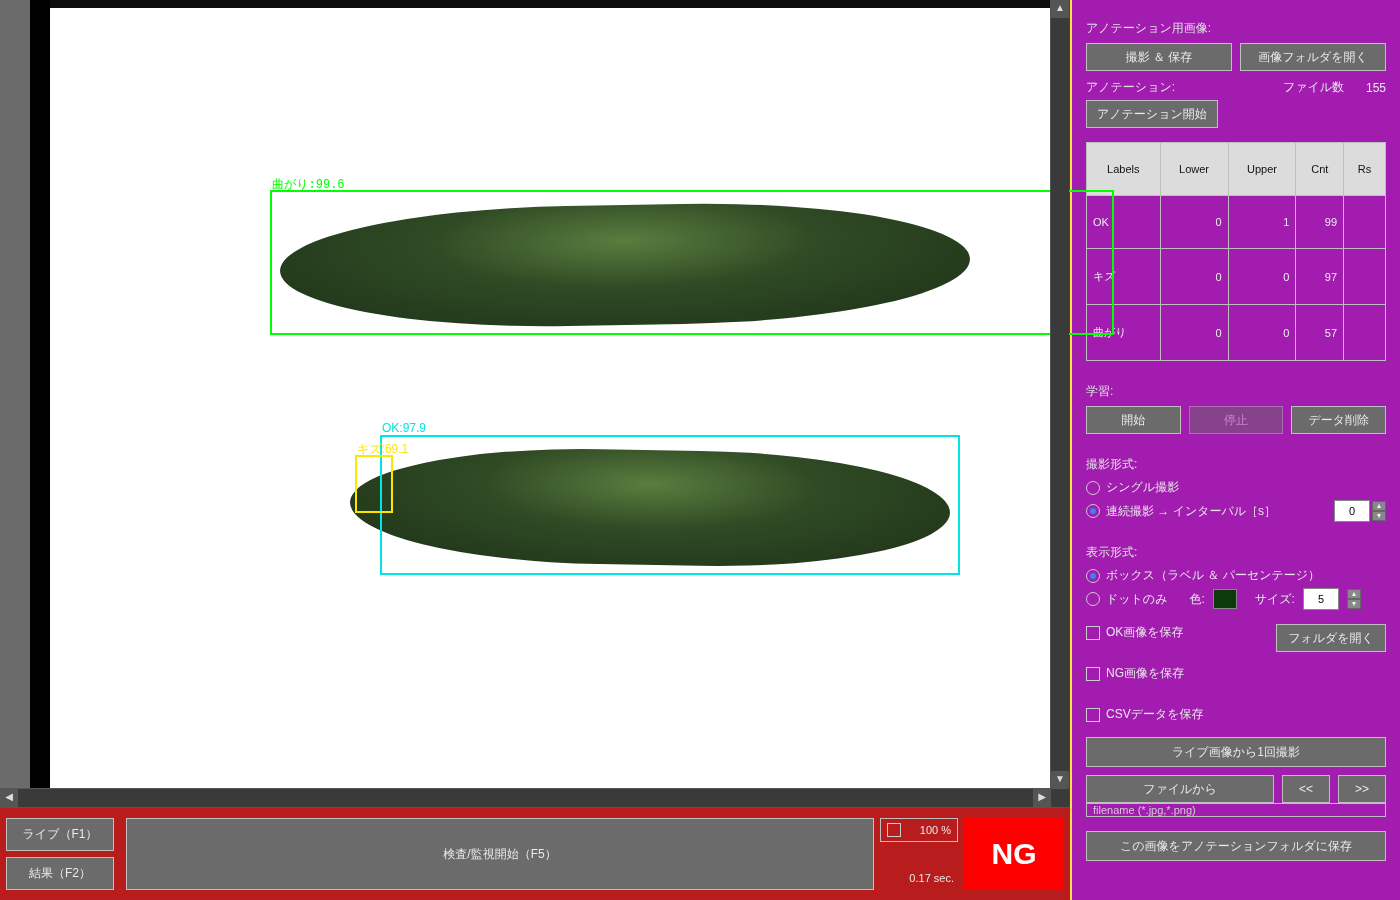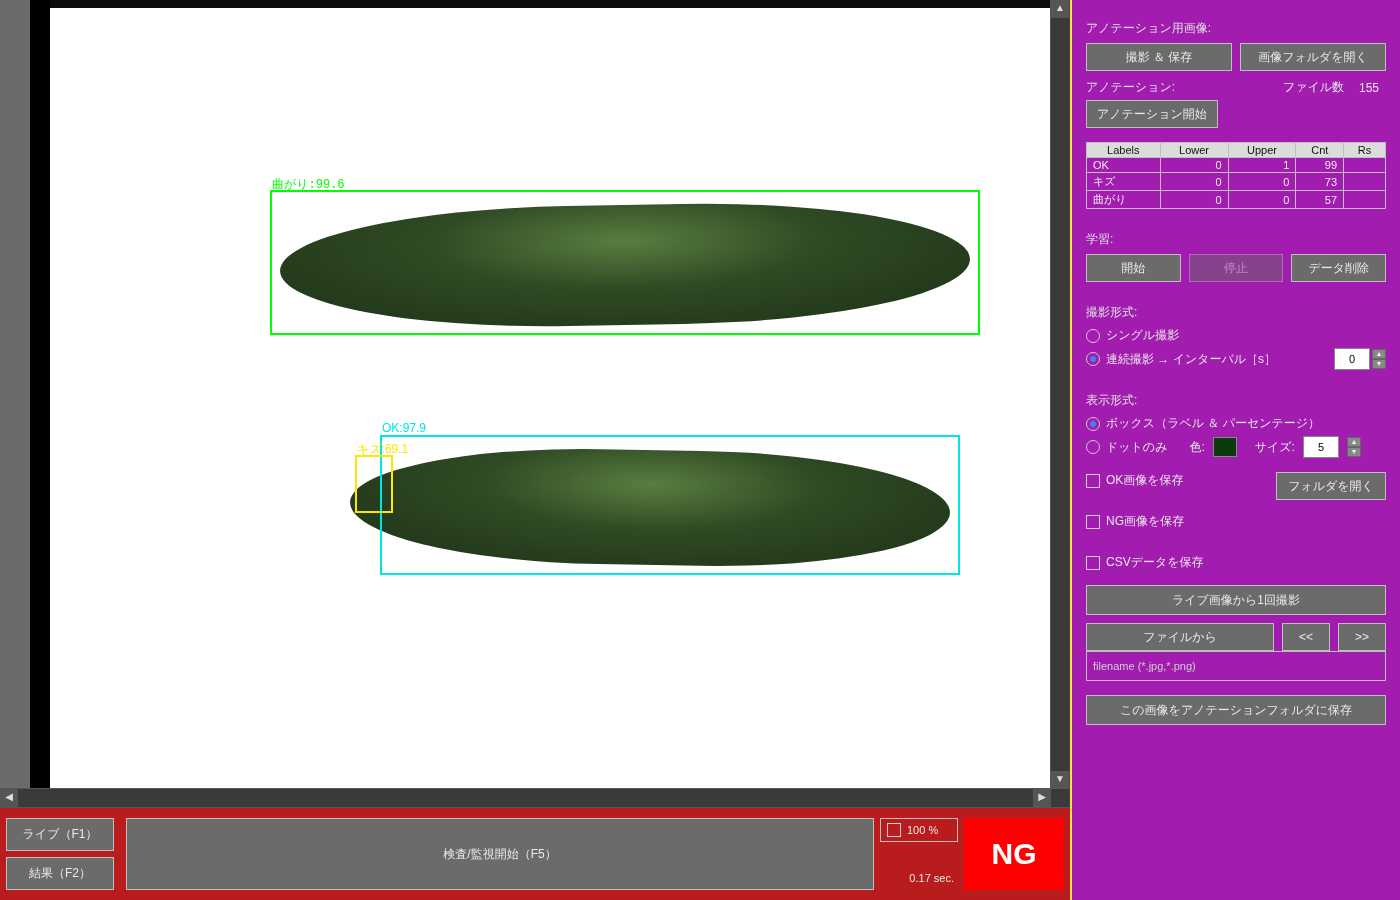--- a/index.html
+++ b/index.html
@@ -15,63 +15,63 @@
   .canvas .blackT{position:absolute;left:0;top:0;width:100%;height:8px;background:#0c0c0c}
   .cucumber{position:absolute;border-radius:50%/60%;background:radial-gradient(ellipse at 50% 30%,#5a7d3f 0%,#2f4a24 40%,#1d3017 100%)}
   .bbox{position:absolute;border:2px solid;box-sizing:border-box}
   .bbox .tag{position:absolute;top:-16px;left:0;font-size:12px;white-space:nowrap}
   .bottom-bar{height:92px;background:#b91c1c;display:flex;align-items:stretch;border-top:1px solid #555}
   .btn{background:#6b6b6b;border:1px solid #bfbfbf;color:#eaeaea;display:flex;align-items:center;justify-content:center;cursor:pointer;box-sizing:border-box}
   .bb-left{width:120px;display:flex;flex-direction:column;gap:6px;padding:10px 6px;box-sizing:border-box}
   .bb-left .btn{flex:1;font-size:12px}
   .bb-center{flex:1;margin:10px 6px;border:1px solid #bfbfbf;display:flex;flex-direction:column;align-items:center;justify-content:center;gap:6px}
   .bb-right{width:78px;display:flex;flex-direction:column;margin:10px 6px 10px 0}
-  .bb-zoom{border:1px solid #bfbfbf;padding:4px 6px;display:flex;align-items:center;gap:6px;justify-content:flex-start;font-size:11px}
+  .bb-zoom{border:1px solid #bfbfbf;padding:4px 6px;display:flex;align-items:center;gap:6px;justify-content:space-between;font-size:11px}
   .bb-time{font-size:11px;text-align:right;padding:6px 4px;flex:1;display:flex;align-items:flex-end;justify-content:flex-end}
   .bb-ng{width:100px;margin:10px 6px 10px 0}
   .ngbox{width:100%;height:100%;background:#ff0000;color:#fff;font-size:30px;font-weight:bold;display:flex;align-items:center;justify-content:center}
   .right{flex:1;background:#a21caf;border-left:2px solid #fde047;padding:12px 14px;box-sizing:border-box;overflow:hidden}
   .sec-label{color:#e0e0e0;font-size:12px;margin:8px 0 6px 0}
   .row{display:flex;gap:8px;align-items:center}
   .btn-mid{height:28px;padding:0 10px;min-width:90px}
   .btn-wide{width:100%;height:30px}
   .btn-dis{opacity:.5;cursor:default}
   table.labels{width:100%;border-collapse:collapse;font-size:11px;color:#eee}
-  table.labels th,table.labels td{border:1px solid #bfbfbf;padding:1px 6px}
+  table.labels th,table.labels td{border:1px solid #bfbfbf;padding:20px 6px}
   table.labels th{background:#dcdcdc;color:#111;font-weight:normal;text-align:center}
   table.labels td.l{text-align:left}
   table.labels td.n{text-align:right}
   .radio,.check{display:inline-flex;align-items:center;gap:6px;cursor:pointer}
   .radio .dot{width:12px;height:12px;border:1px solid #ccc;border-radius:50%;display:inline-flex;align-items:center;justify-content:center}
   .radio.sel .dot::after{content:"";width:6px;height:6px;background:#3b82f6;border-radius:50%}
   .check .box{width:12px;height:12px;border:1px solid #ccc;display:inline-block}
   .numbox{width:30px;height:18px;background:#fff;color:#000;border:1px solid #888;text-align:center;font-size:11px}
   .spin{width:14px;height:20px;display:flex;flex-direction:column}
   .spin div{flex:1;background:#888;border:1px solid #666;font-size:7px;line-height:7px;text-align:center;color:#eee}
   .color-swatch{width:22px;height:18px;background:#0b3a0b;border:1px solid #888}
   .file-row{display:flex;gap:8px;margin-top:8px}
-  .file-text{flex:1;border:1px solid #bfbfbf;padding:8px 6px;color:#cfcfcf;font-size:11px}
+  .file-text{flex:1;border:1px solid #bfbfbf;padding:0 6px;color:#cfcfcf;font-size:11px}
   .nav-btn{width:48px;height:28px}
   .spacer{height:14px}
 </style>
 </head>
 <body>
 
 <div class="app">
   <div class="left">
     <div class="viewer-wrap">
       <div class="canvas">
         <div class="blackT"></div>
           <div class="blackL"></div>
 
         <div class="cucumber" style="left:250px;top:205px;width:690px;height:120px;transform:rotate(-1deg)"></div>
         <div class="cucumber" style="left:320px;top:450px;width:600px;height:115px;transform:rotate(1deg)"></div>
 
         <div id="det">
-            <div class="bbox" style="left: 240px; top: 190px; width: 710px; height: 145px; border-color: rgb(0, 255, 0); font-family: Liberation Mono, monospace;">
+            <div class="bbox" style="left: 240px; top: 190px; width: 844px; height: 145px; border-color: rgb(0, 255, 0); font-family: Liberation Mono, monospace;">
               <div class="tag" style="color: rgb(0, 255, 0);">曲がり:99.6</div>
             </div>
             <div class="bbox" style="left: 350px; top: 435px; width: 580px; height: 140px; border-color: rgb(0, 229, 229);">
               <div class="tag" style="color: rgb(0, 229, 229);">OK:97.9</div>
             </div>
             <div class="bbox" style="left: 325px; top: 455px; width: 38px; height: 58px; border-color: rgb(255, 230, 0); text-decoration: underline;">
               <div class="tag" style="color: rgb(255, 230, 0);">キズ:69.1</div>
             </div>
           </div>
       </div>
@@ -111,21 +111,21 @@
 
   <div class="right">
     <div class="sec-label">アノテーション用画像:</div>
     <div class="row">
       <div class="btn btn-mid" style="flex:1">撮影 ＆ 保存</div>
       <div class="btn btn-mid" style="flex:1">画像フォルダを開く</div>
     </div>
     <div class="row" style="margin-top:8px">
       <span class="sec-label" style="margin:0">アノテーション:</span>
       <span style="margin-left:auto">ファイル数</span>
-      <span style="min-width:34px;text-align:center">155</span>
+      <span style="min-width:34px;text-align:right">155</span>
     </div>
     <div class="row" style="margin-top:4px">
       <div class="btn btn-mid">アノテーション開始</div>
     </div>
 
     <div class="spacer"></div>
     <table class="labels">
       <thead>
           <tr id="lth">
             <th>Labels</th>
@@ -140,21 +140,21 @@
             <td class="l">OK</td>
             <td class="n">0</td>
             <td class="n">1</td>
             <td class="n">99</td>
             <td class="n"></td>
           </tr>
           <tr>
             <td class="l">キズ</td>
             <td class="n">0</td>
             <td class="n">0</td>
-            <td class="n">73</td>
+            <td class="n">97</td>
             <td class="n"></td>
           </tr>
           <tr>
             <td class="l">曲がり</td>
             <td class="n">0</td>
             <td class="n">0</td>
             <td class="n">57</td>
             <td class="n"></td>
           </tr>
         </tbody>

